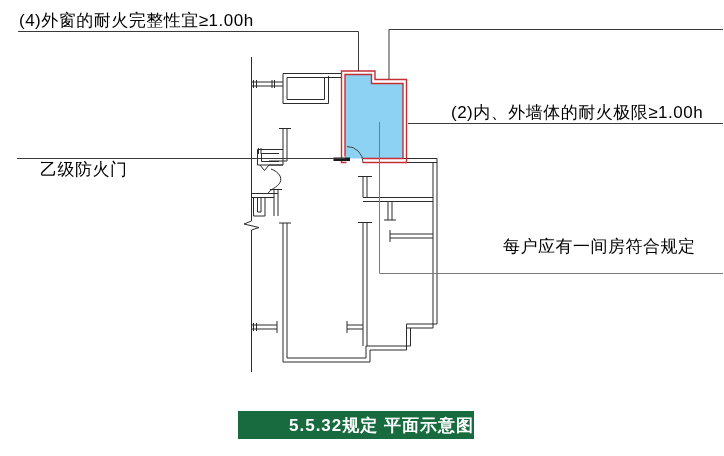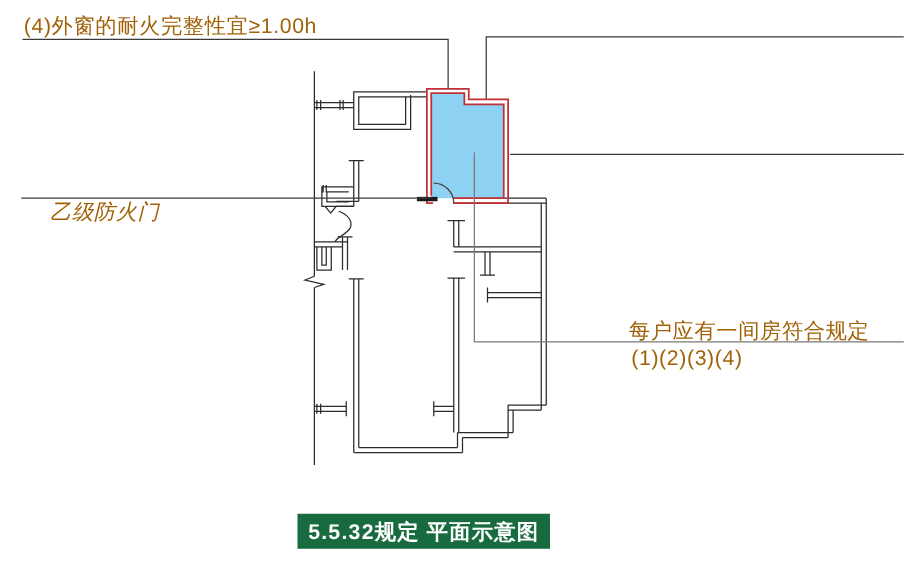--- a/index.html
+++ b/index.html
@@ -3,26 +3,26 @@
 <meta charset="utf-8">
 <style>
   html,body{margin:0;padding:0;background:#ffffff;}
   #stage{
     position:relative;width:724px;height:456px;background:#ffffff;overflow:hidden;
     font-family:"Liberation Sans","DejaVu Sans",sans-serif;color:#3a3a3a;
   }
   #plan-svg{position:absolute;left:0;top:0;}
   .note{
     position:absolute;font-size:17px;line-height:19px;letter-spacing:0.5px;
-    color:#a16207;white-space:nowrap;
+    color:#000000;white-space:nowrap;
   }
   #caption{
-    position:absolute;left:238px;top:411px;width:202px;height:28px;
+    position:absolute;left:238px;top:411px;width:236px;height:28px;
     background:#176B3E;color:#ffffff;font-size:17px;font-weight:bold;
-    display:flex;align-items:center;justify-content:center;letter-spacing:1px;
+    display:flex;align-items:center;justify-content:flex-end;letter-spacing:1px;
     white-space:nowrap;
   }
 </style>
 </head>
 <body>
 
 <div id="stage">
 
   <svg id="plan-svg" width="724" height="456" viewBox="0 0 724 456">
 
@@ -62,23 +62,23 @@
       <path stroke="#3A3A3A" stroke-width="1" d="M723,29.5 H389 V79"></path>
       <path stroke="#3A3A3A" stroke-width="1" d="M408,123.5 H723"></path>
       <path stroke="#3A3A3A" stroke-width="1" d="M17,158.5 H345"></path>
       <path stroke="#7A7A7A" stroke-width="1" d="M379.5,122 V273.5 H723"></path>
     </g>
   </svg>
 
   <div class="note" style="left:19px;top:11px;">(4)外窗的耐火完整性宜≥1.00h</div>
 
 
+  <div class="note" style="left:451px;top:103px;">(2)内、外墙体的耐火极限≥1.00h</div>
 
-  <div class="note" style="left:40px;top:160px;font-style:italic;">乙级防火门</div>
+  <div class="note" style="left:40px;top:160px;">乙级防火门</div>
 
-  <div class="note" style="left:503px;top:255px;">每户应有一间房符合规定</div>
-  <div class="note" style="left:505px;top:277px;">(1)(2)(3)(4)</div>
+  <div class="note" style="left:503px;top:237px;">每户应有一间房符合规定</div>
 
   <div id="caption">
     <span>5.5.32规定 平面示意图</span>
   </div>
 
 </div>
 
 </body></html>

